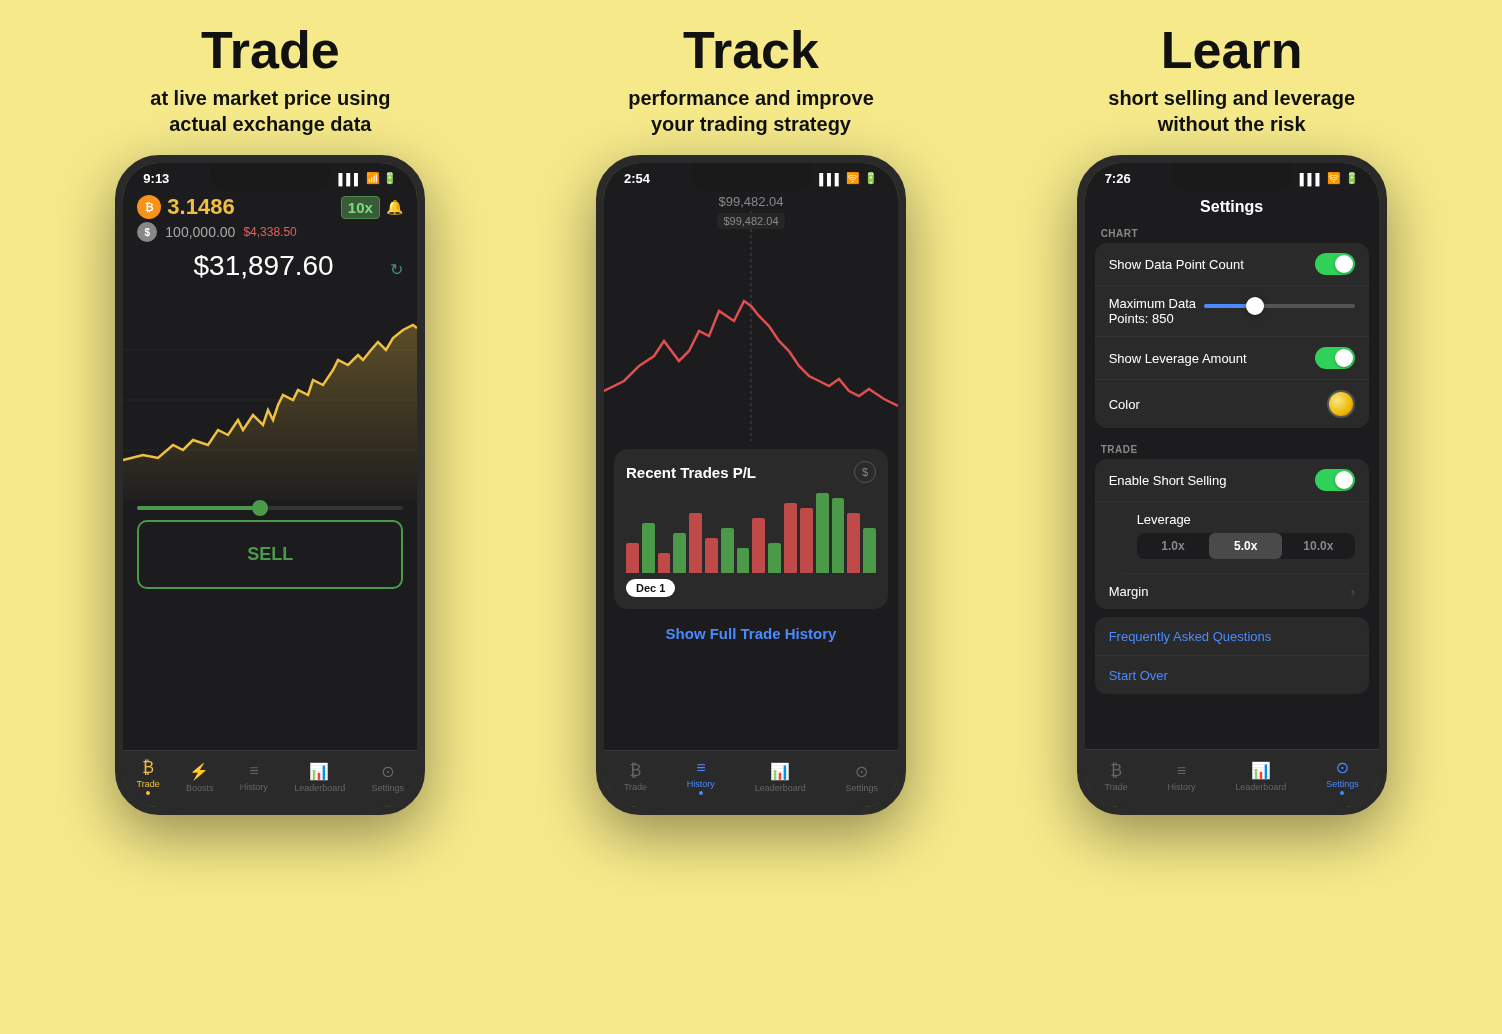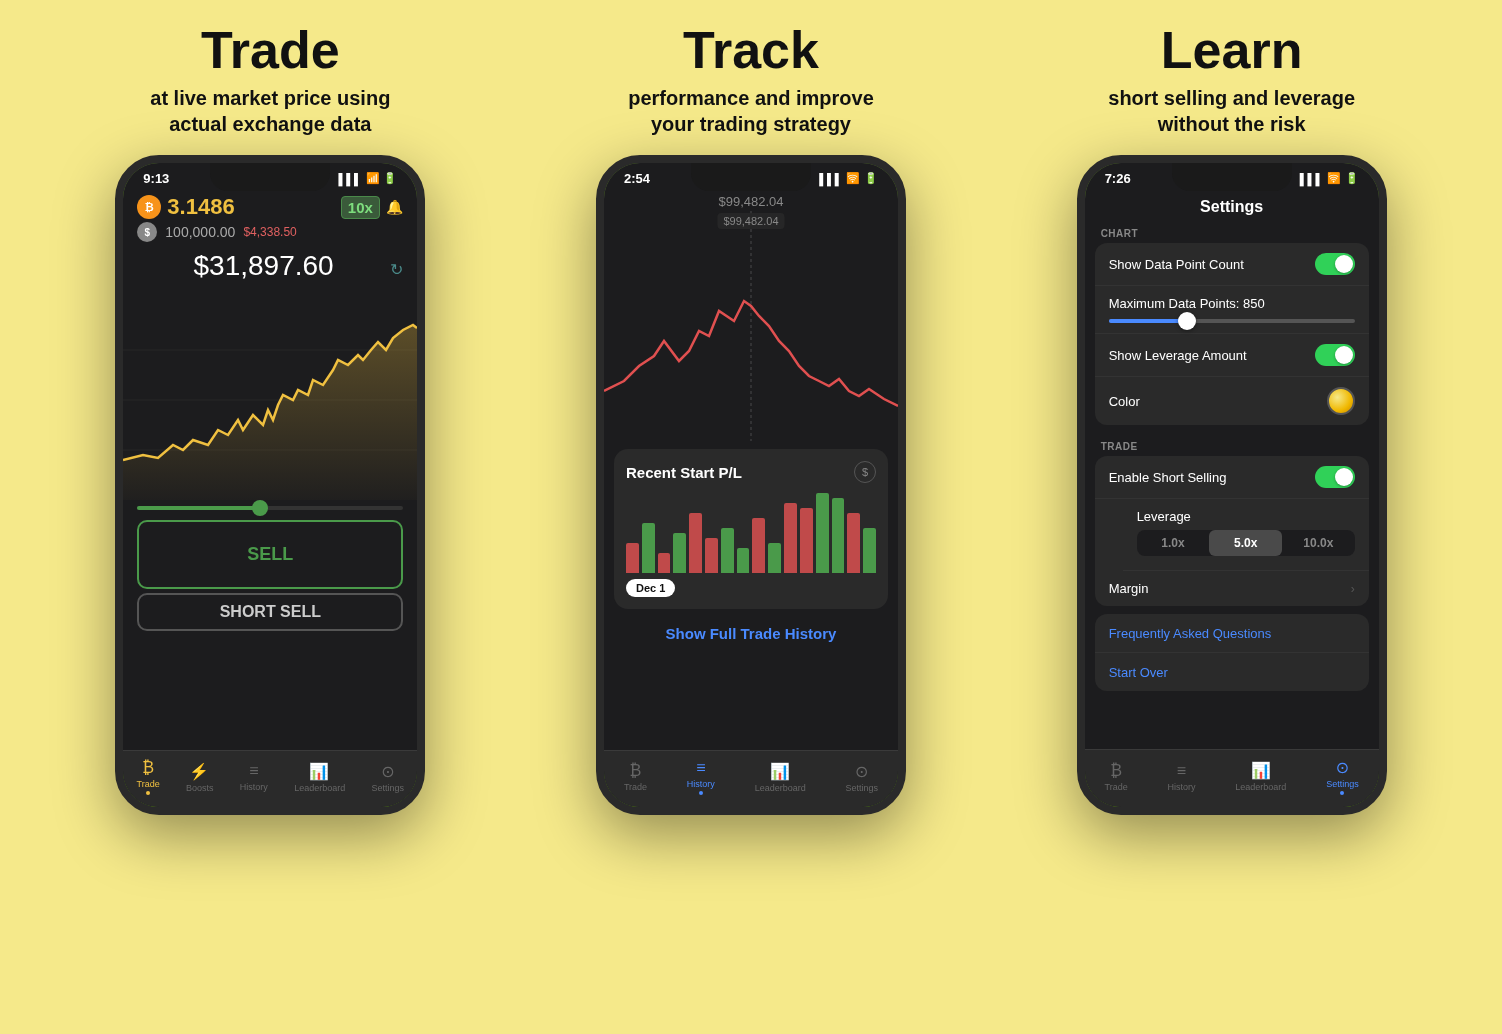--- a/index.html
+++ b/index.html
@@ -509,21 +509,20 @@
         </div>
 
         <div class="slider-row">
           <div class="slider-track">
             <div class="slider-fill"></div>
             <div class="slider-thumb"></div>
           </div>
         </div>
 
         <div class="sell-btn">SELL</div>
-        <div class="short-sell-btn">SHORT SELL</div>
 
         <div class="bottom-nav">
           <div class="nav-item active">
             <span class="nav-icon">₿</span>
             <span>Trade</span>
             <div class="nav-dot"></div>
           </div>
           <div class="nav-item">
             <span class="nav-icon">⚡</span>
             <span>Boosts</span>
@@ -573,21 +572,21 @@
                      L95,120 L105,125 L115,100 L130,110 L140,90 L147,95 
                      L155,105 L165,115 L175,130 L185,140 L195,155 L205,165 
                      L215,170 L225,175 L235,168 L245,180 L255,185 L265,178 L280,188 L294,195" stroke="#e05050" stroke-width="2.5" fill="none"></path>
           </svg>
           
           <div class="crosshair-label" style="top:2px; left:50%; transform:translateX(-50%);">$99,482.04</div>
         </div>
 
         <div class="recent-trades-card">
           <div class="recent-trades-header">
-            <span class="recent-trades-title">Recent Start P/L</span>
+            <span class="recent-trades-title">Recent Trades P/L</span>
             <div class="dollar-badge">$</div>
           </div>
           <div class="bar-chart-area">
             <div class="bar red" style="height:30px"></div>
             <div class="bar green" style="height:50px"></div>
             <div class="bar red" style="height:20px"></div>
             <div class="bar green" style="height:40px"></div>
             <div class="bar red" style="height:60px"></div>
             <div class="bar red" style="height:35px"></div>
             <div class="bar green" style="height:45px"></div>
@@ -649,21 +648,21 @@
         <div class="settings-title">Settings</div>
 
         <div class="settings-section-label">CHART</div>
         <div class="settings-card">
           <div class="settings-row">
             <span class="settings-row-label">Show Data Point Count</span>
             <div class="toggle">
               <div class="toggle-thumb"></div>
             </div>
           </div>
-          <div class="settings-row" style="flex-direction:column; align-items:flex-start;">
+          <div class="settings-row" style="flex-direction:row; align-items:flex-start;">
             <span class="settings-row-label">Maximum Data Points: 850</span>
             <div class="settings-slider-track" style="width:100%; margin-top:8px;">
               <div class="settings-slider-fill"></div>
               <div class="settings-slider-thumb"></div>
             </div>
           </div>
           <div class="settings-row">
             <span class="settings-row-label">Show Leverage Amount</span>
             <div class="toggle">
               <div class="toggle-thumb"></div>

